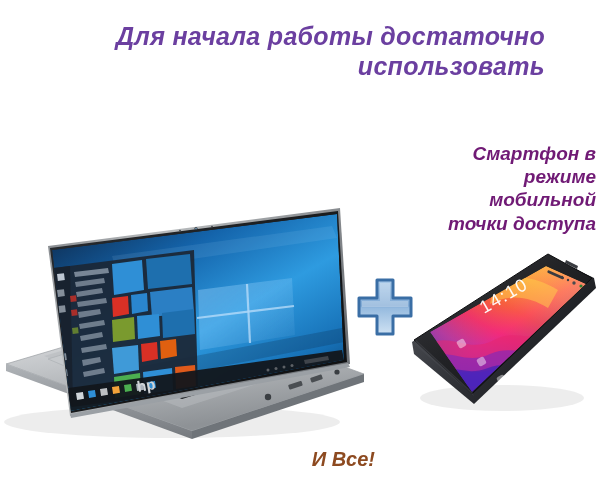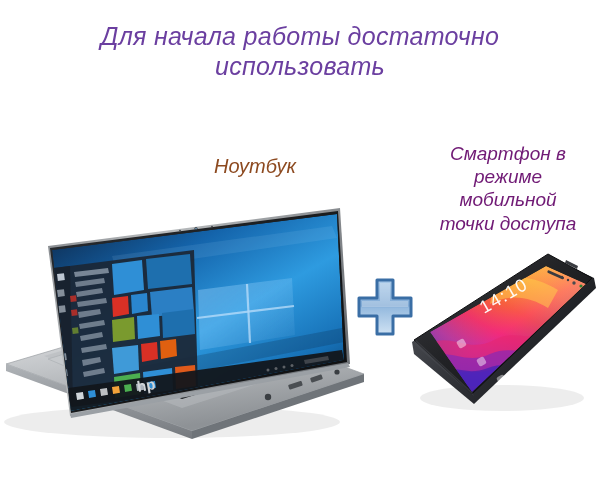--- a/index.html
+++ b/index.html
@@ -13,22 +13,22 @@
     height: 500px;
     background: #ffffff;
     overflow: hidden;
     font-family: "Liberation Sans", sans-serif;
   }
 
   
   .caption {
     position: absolute;
     font-style: italic;
-    font-weight: normal;
-    text-align: center;
+    font-weight: bold;
+    text-align: right;
     white-space: pre-line;
     line-height: 1.18;
   }
   #title-text {
     left: 55px;
     top: 22px;
     width: 490px;
     font-size: 25px;
     color: #6b3fa0;
     letter-spacing: 0.3px;
@@ -269,21 +269,20 @@
             <circle cx="300" cy="187.5" r="1.5"></circle>
           </g>
           <polygon points="312,182 336,178 337,182 313,186" fill="#53575c" opacity="0.7"></polygon>
         </g>
 
         <polygon points="78,236 356,185 358,189 79,240" fill="#9ba0a5"></polygon>
       </g>
     </svg>
   </div>
 
-  <div class="caption" id="laptop-label">Ноутбук</div>
 
   <div id="plus-sign">
     <svg viewBox="0 0 56 62" width="56" height="62">
       <defs>
         <linearGradient id="plusGrad" x1="0" y1="0" x2="0" y2="1">
           <stop offset="0%" stop-color="#a9c9e8"></stop>
           <stop offset="48%" stop-color="#7fa9d4"></stop>
           <stop offset="52%" stop-color="#96bbdf"></stop>
           <stop offset="100%" stop-color="#cfe2f3"></stop>
         </linearGradient>
@@ -364,14 +363,15 @@
         <circle cx="164" cy="41" r="1.2" fill="#3f4045"></circle>
         <circle cx="183" cy="50" r="1.6" fill="#2e7d32"></circle>
       </g>
 
       <polygon points="168,24 180,30 179,33 167,27" fill="#3a3c41"></polygon>
 
       <polygon points="18,104 74,156 76,160 16,108" fill="#4a4c52" opacity="0.5"></polygon>
     </svg>
   </div>
 
+  <div class="caption" id="footer-label">И Все!</div>
 
 </div>
 
 </body></html>

